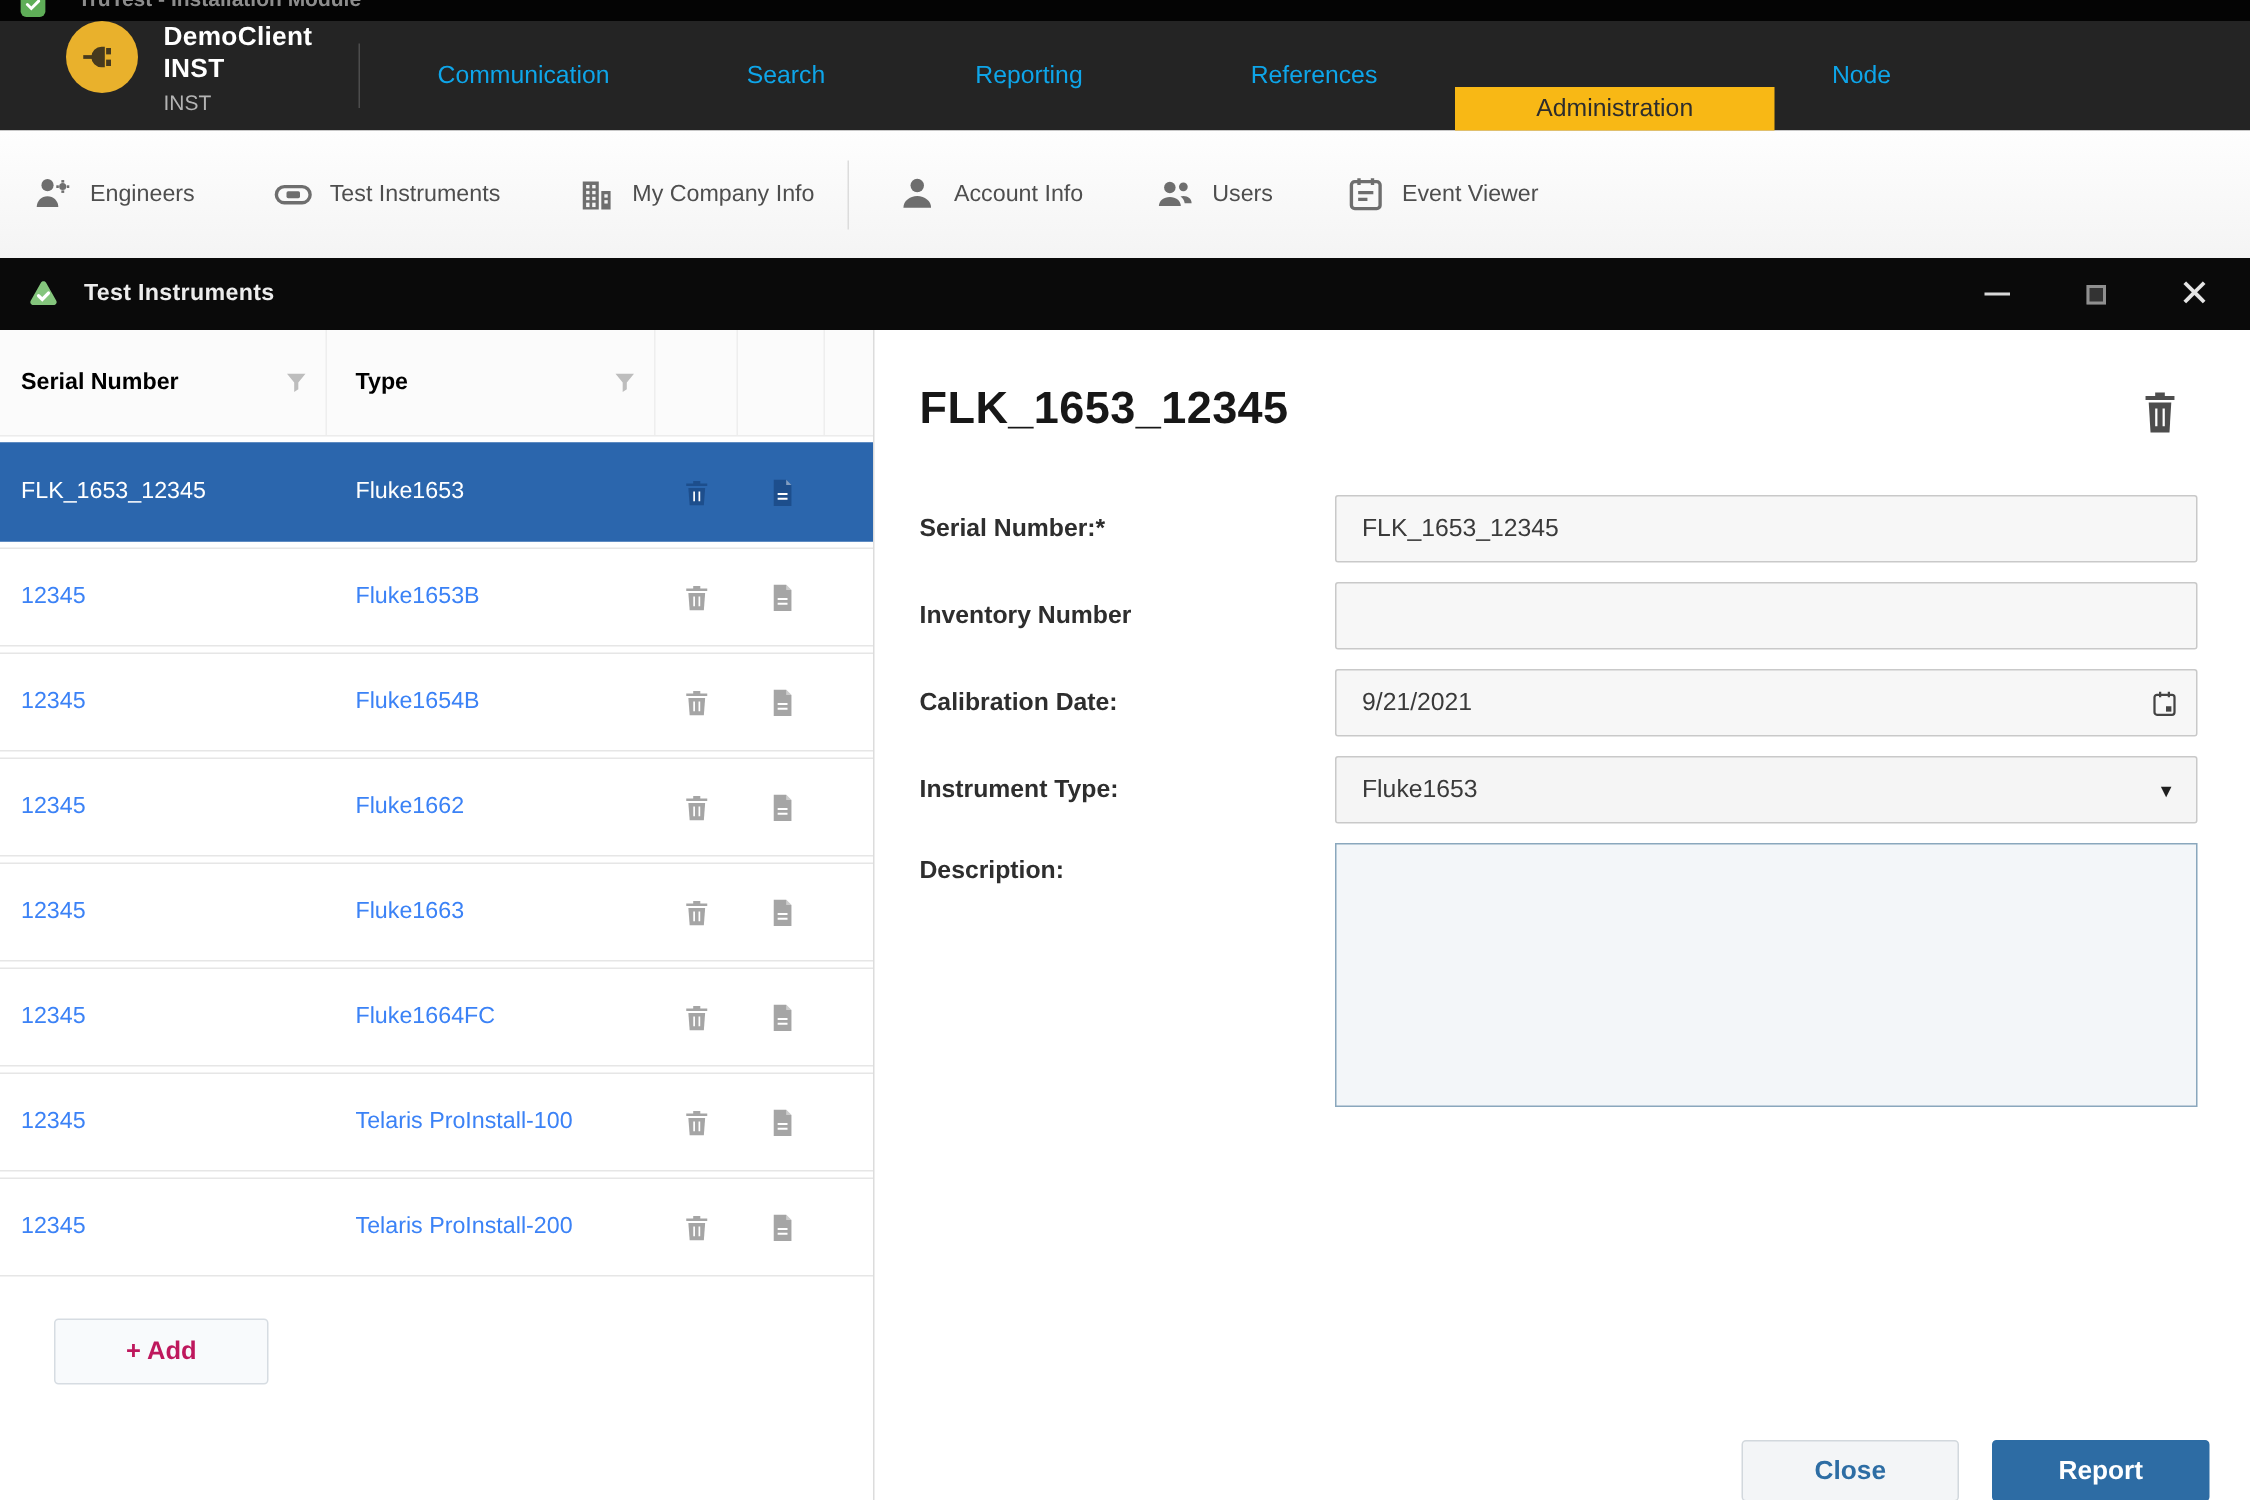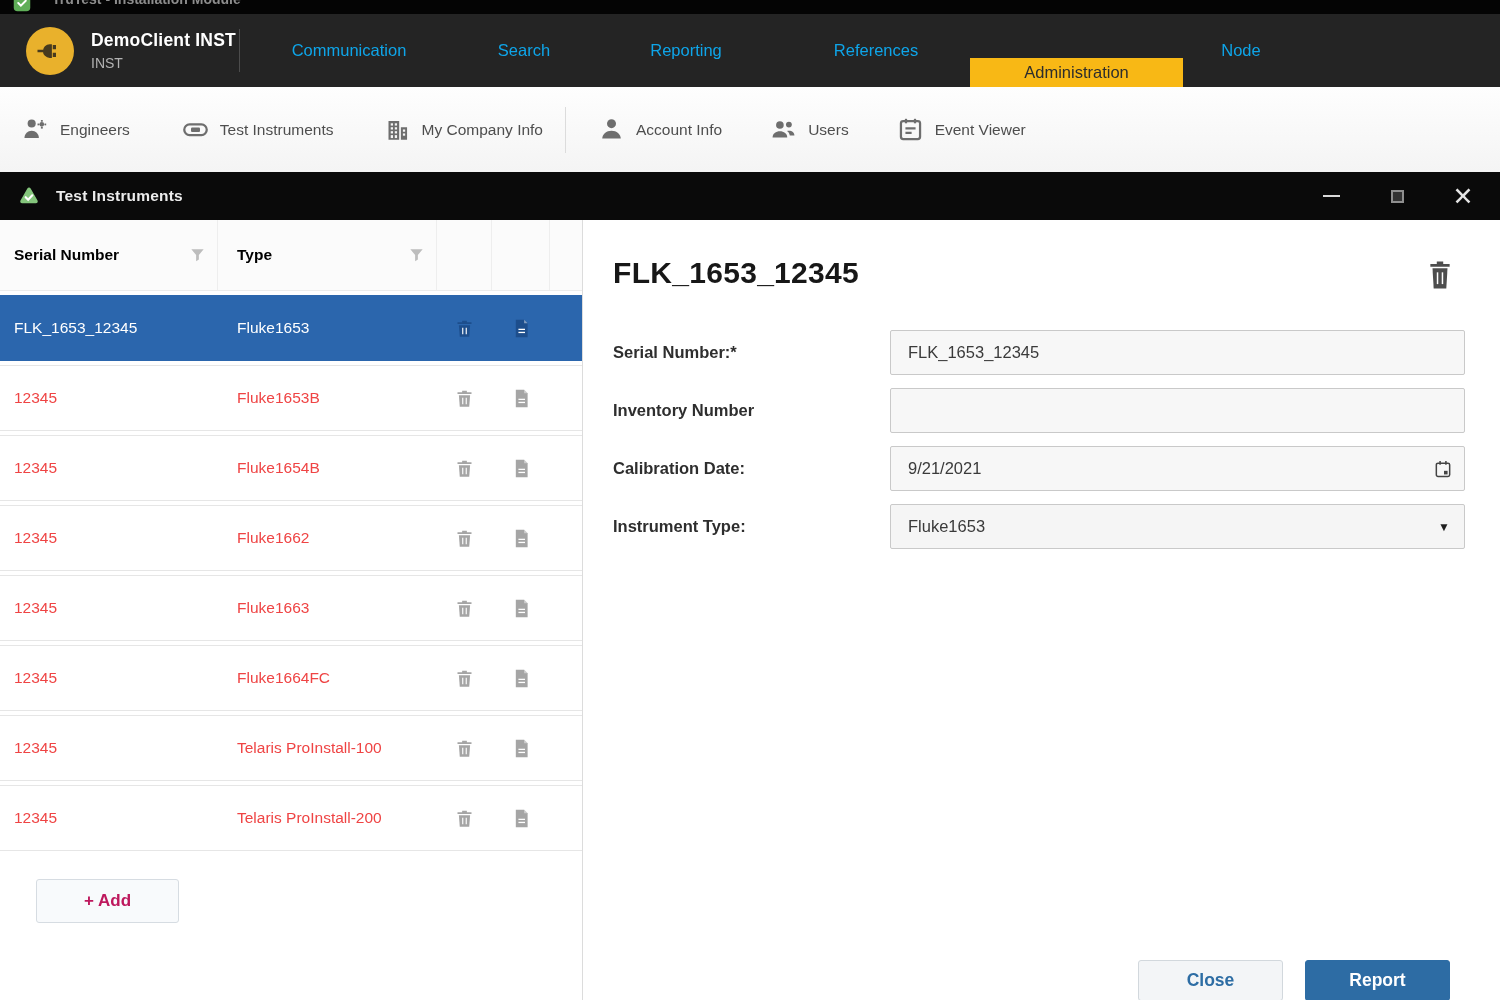--- a/index.html
+++ b/index.html
@@ -9,21 +9,21 @@
     font-family:"Liberation Sans", sans-serif;
   }
 
   
   .titlebar { height:14px; background:#040404; position:relative; overflow:hidden; }
   .tb-icon { position:absolute; left:13px; top:-6px; width:18px; height:16px; }
   .tb-text { position:absolute; left:52px; top:-9px; font-size:14px; font-weight:700; color:#8d8d8d; white-space:nowrap; }
 
   
   .navbar { height:73px; background:#242424; display:flex; align-items:stretch; }
-  .brand { display:flex; align-items:center; padding-left:26px; width:239px; }
+  .brand { display:flex; align-items:flex-start; padding-left:44px; width:239px; }
   .logo { width:48px; height:48px; border-radius:50%; background:#e9b12c; display:flex; align-items:center; justify-content:center; flex:none; }
   .logo svg { width:30px; height:30px; }
   .brand-text { margin-left:17px; }
   .brand-name { font-size:17.5px; font-weight:700; color:#ffffff; letter-spacing:.2px; }
   .brand-sub { font-size:14px; color:#b3b3b3; margin-top:4px; }
   .nav-divider { width:1px; background:#4c4c4c; margin:15px 0; }
   .nav-tabs { display:flex; flex:1; }
   .nav-tab { display:flex; align-items:center; justify-content:center; color:#0ea5e9; font-size:16.5px; cursor:default; }
   .nav-tab:nth-child(1){ width:218px; } .nav-tab:nth-child(2){ width:132px; }
   .nav-tab:nth-child(3){ width:192px; } .nav-tab:nth-child(4){ width:188px; }
@@ -56,21 +56,21 @@
   .grid5 { display:grid; grid-template-columns:218px 219px 55px 58px 1fr; align-items:center; }
   .table-header { height:71px; background:#fbfbfb; border-bottom:1px solid #ececec; }
   .th { position:relative; height:100%; display:flex; align-items:center; border-right:1px solid #eeeeee; }
   .th:last-child { border-right:none; }
   .th-label { font-weight:700; font-size:15.5px; color:#000000; }
   .th1 .th-label { padding-left:14px; }
   .th2 .th-label { padding-left:19px; }
   .funnel { position:absolute; right:11px; top:50%; transform:translateY(-50%); width:17px; height:17px; color:#bdbdbd; cursor:pointer; }
   .funnel svg { width:100%; height:100%; }
   .rows { padding-top:4px; }
-  .trow { height:66px; border-top:1px solid #e6e6e6; border-bottom:1px solid #e6e6e6; margin-bottom:4px; background:#fff; font-size:15.5px; color:#ef4444; cursor:pointer; }
+  .trow { height:66px; border-top:1px solid #e6e6e6; border-bottom:1px solid #e6e6e6; margin-bottom:4px; background:#fff; font-size:15.5px; color:#3b82f6; cursor:pointer; }
   .trow.selected { background:#2b66ad; border-color:#2b66ad; color:#ffffff; }
   .cell-serial { padding-left:14px; }
   .cell-type { padding-left:19px; }
   .row-icon { justify-self:center; width:21px; height:21px; color:#a5a5a5; cursor:pointer; display:flex; }
   .row-icon svg { width:100%; height:100%; }
   .trow.selected .row-icon { color:#1d4e8c; }
   .add-btn { margin:24px 0 0 36px; width:143px; height:44px; background:#f8fafc; border:1px solid #d6dce2; border-radius:3px; color:#be185d; font-weight:700; font-size:17px; font-family:"Liberation Sans",sans-serif; cursor:pointer; }
 
   
   .right-panel { flex:1; position:relative; padding:36px 35px 0 30px; }
@@ -83,21 +83,21 @@
   .flabel { width:277px; font-weight:700; font-size:16.5px; color:#2e2e2e; flex:none; }
   .fctrl { flex:1; position:relative; }
   .field { width:100%; height:45px; background:#f7f7f7; border:1px solid #c9c9c9; border-radius:2px; font-family:"Liberation Sans",sans-serif; font-size:16.5px; color:#3a3a3a; padding:0 44px 0 17px; }
   .date-icon { position:absolute; right:12px; top:50%; transform:translateY(-50%); width:20px; height:21px; color:#444; cursor:pointer; }
   .date-icon svg { width:100%; height:100%; }
   .select-field { height:45px; background:#f5f5f5; border:1px solid #c9c9c9; border-radius:2px; display:flex; align-items:center; padding:0 17px; font-size:16.5px; color:#3a3a3a; position:relative; cursor:pointer; }
   .select-arrow { position:absolute; right:14px; font-size:12px; color:#1f1f1f; }
   .frow-desc { align-items:flex-start; }
   .frow-desc .flabel { margin-top:9px; }
   .desc-area { width:100%; height:176px; background:#f3f6f9; border:1px solid #8aa7bd; resize:none; font-family:"Liberation Sans",sans-serif; font-size:16px; color:#3a3a3a; padding:10px 14px; }
-  .footer { position:absolute; right:50px; bottom:13px; display:flex; gap:22px;justify-content:center; }
+  .footer { position:absolute; right:27px; bottom:13px; display:flex; gap:22px;justify-content:center; }
   .btn { width:145px; height:41px; border-radius:3px; font-size:17.5px; font-weight:700; font-family:"Liberation Sans",sans-serif; display:flex; align-items:center; justify-content:center; cursor:pointer; }
   .btn-close { background:#f3f5f7; border:1px solid #d2d8dd; color:#2d6da4; }
   .btn-report { background:#2d6ca4; border:1px solid #2d6ca4; color:#ffffff; }
 </style>
 </head>
 <body>
 
 <div class="titlebar">
   <span class="tb-icon">
     <svg viewBox="0 0 24 24">
@@ -509,20 +509,26 @@
       <div class="frow">
         <div class="flabel">Instrument Type:</div>
         <div class="fctrl">
           <div class="select-field">
             <span>Fluke1653</span>
             <span class="select-arrow">▼</span>
           </div>
         </div>
       </div>
 
+      <div class="frow frow-desc">
+        <div class="flabel">Description:</div>
+        <div class="fctrl">
+          <textarea class="desc-area" style=""></textarea>
+        </div>
+      </div>
     </div>
 
     <div class="footer">
       <button class="btn btn-close">Close</button>
       <button class="btn btn-report">Report</button>
     </div>
   </div>
 </div>
 
 </body></html>

